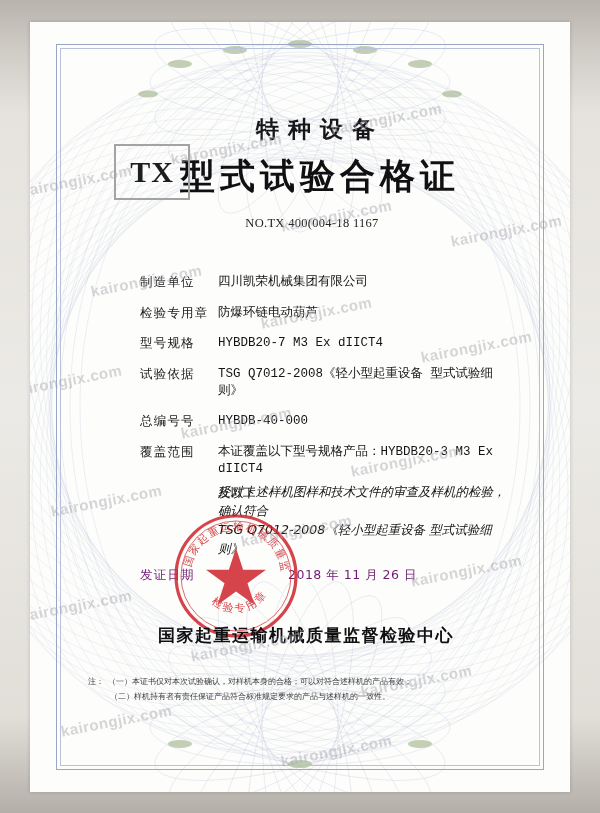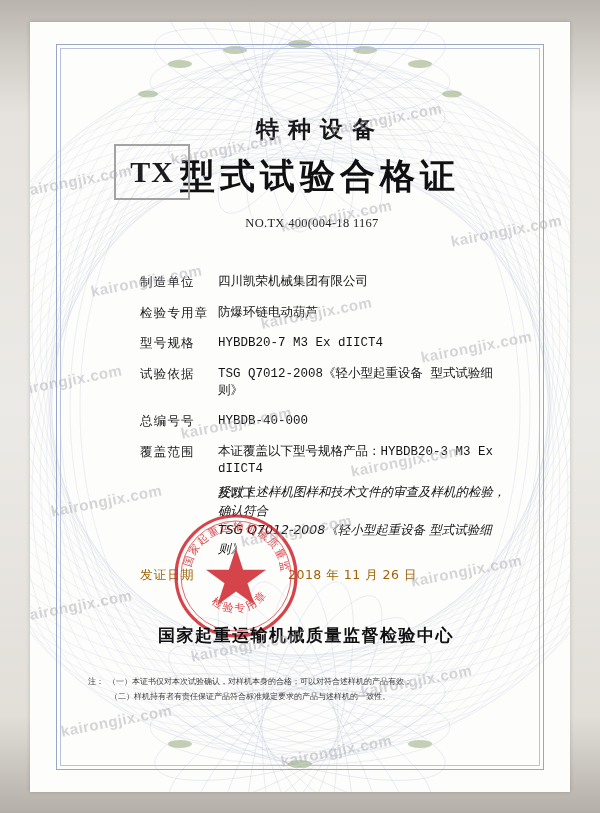--- a/index.html
+++ b/index.html
@@ -167,21 +167,21 @@
     font-style: italic;
   }
 
   
   .issue-row {
     position: absolute;
     left: 110px;
     right: 60px;
     top: 545px;
     font-size: 12.5px;
-    color: #a16207;
+    color: #701a75;
     display: flex;
     align-items: center;
   }
   .issue-row .label {
     width: 78px;
     flex: none;
     letter-spacing: 1.2px;
   }
   .issue-row .value {
     padding-left: 70px;

